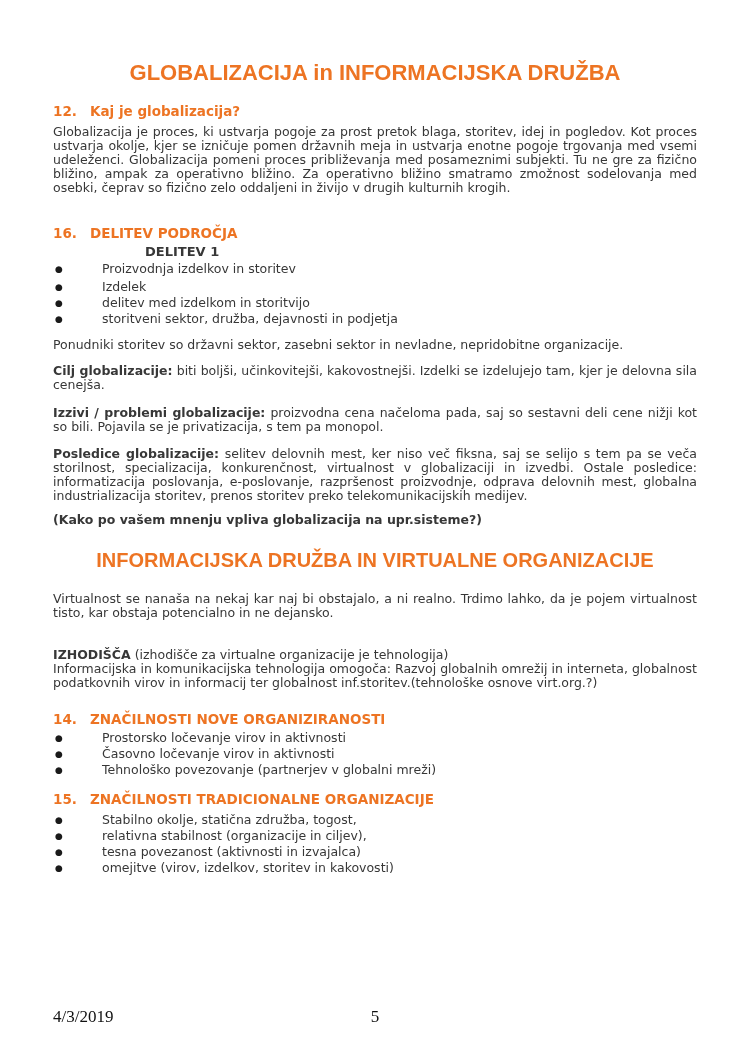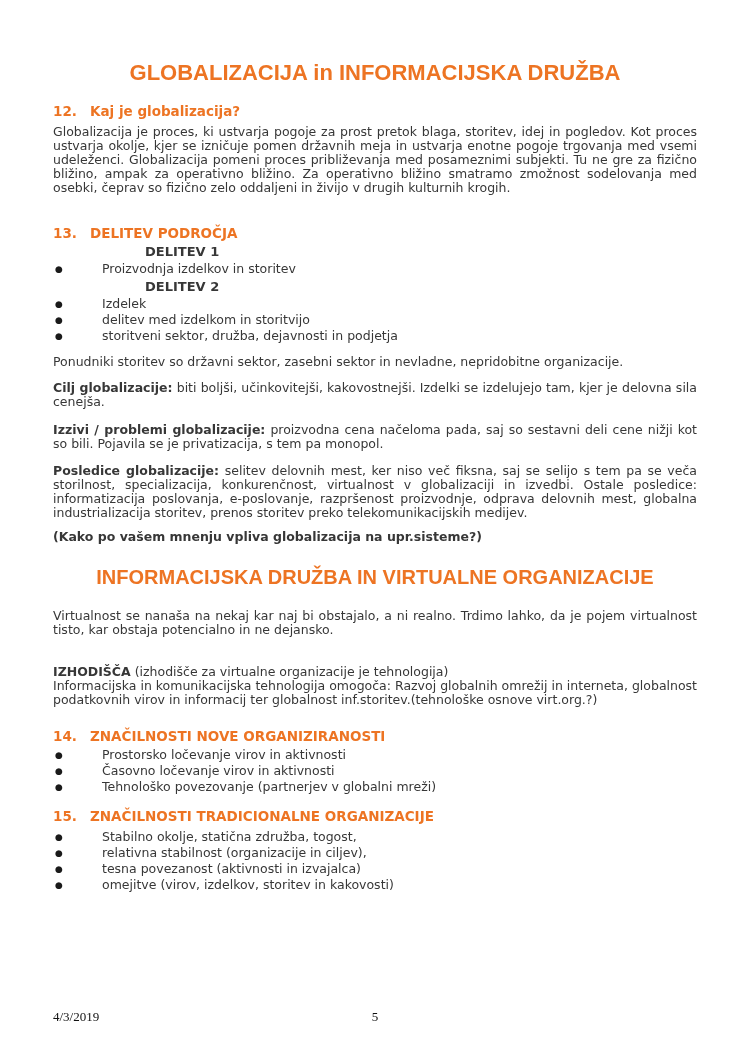--- a/index.html
+++ b/index.html
@@ -92,21 +92,21 @@
     padding-left: 2px;
     color: #1a1a1a;
   }
   
   .footer {
     position: absolute;
     left: 0;
     top: 1008px;
     width: 750px;
     font-family: "Liberation Serif", serif;
-    font-size: 13px;
+    font-size: 17px;
     line-height: 18px;
     color: #111111;
   }
   .footer-date {
     position: absolute;
     left: 53px;
     top: 0;
   }
   .footer-page {
     display: block;
@@ -118,30 +118,29 @@
 <body>
 
 <div class="page">
 
   <h1 class="doc-title">GLOBALIZACIJA in INFORMACIJSKA DRUŽBA</h1>
 
   <h2 class="sec mt-17"><span class="num">12.</span><span>Kaj je globalizacija?</span></h2>
 
   <p class="body just p-top-5">Globalizacija je proces, ki ustvarja pogoje za prost pretok blaga, storitev, idej in pogledov. Kot proces ustvarja okolje, kjer se izničuje pomen državnih meja in ustvarja enotne pogoje trgovanja med vsemi udeleženci. Globalizacija pomeni proces približevanja med posameznimi subjekti. Tu ne gre za fizično bližino, ampak za operativno bližino. Za operativno bližino smatramo zmožnost sodelovanja med osebki, čeprav so fizično zelo oddaljeni in živijo v drugih kulturnih krogih.</p>
 
-  <h2 class="sec mt-30"><span class="num">13.</span><span>DELITEV PODROČJA</span></h2>
+  <h2 class="sec mt-30"><span class="num">16.</span><span>DELITEV PODROČJA</span></h2>
 
   <div class="sublabel">DELITEV 1</div>
 
   <div class="bullet-row first">
     <span class="bullet">●</span>
     <span>Proizvodnja izdelkov in storitev</span>
   </div>
 
-  <div class="sublabel">DELITEV 2</div>
 
   <div class="bullet-row first">
     <span class="bullet">●</span>
     <span>Izdelek</span>
   </div>
   <div class="bullet-row">
     <span class="bullet">●</span>
     <span>delitev med izdelkom in storitvijo</span>
   </div>
   <div class="bullet-row">

